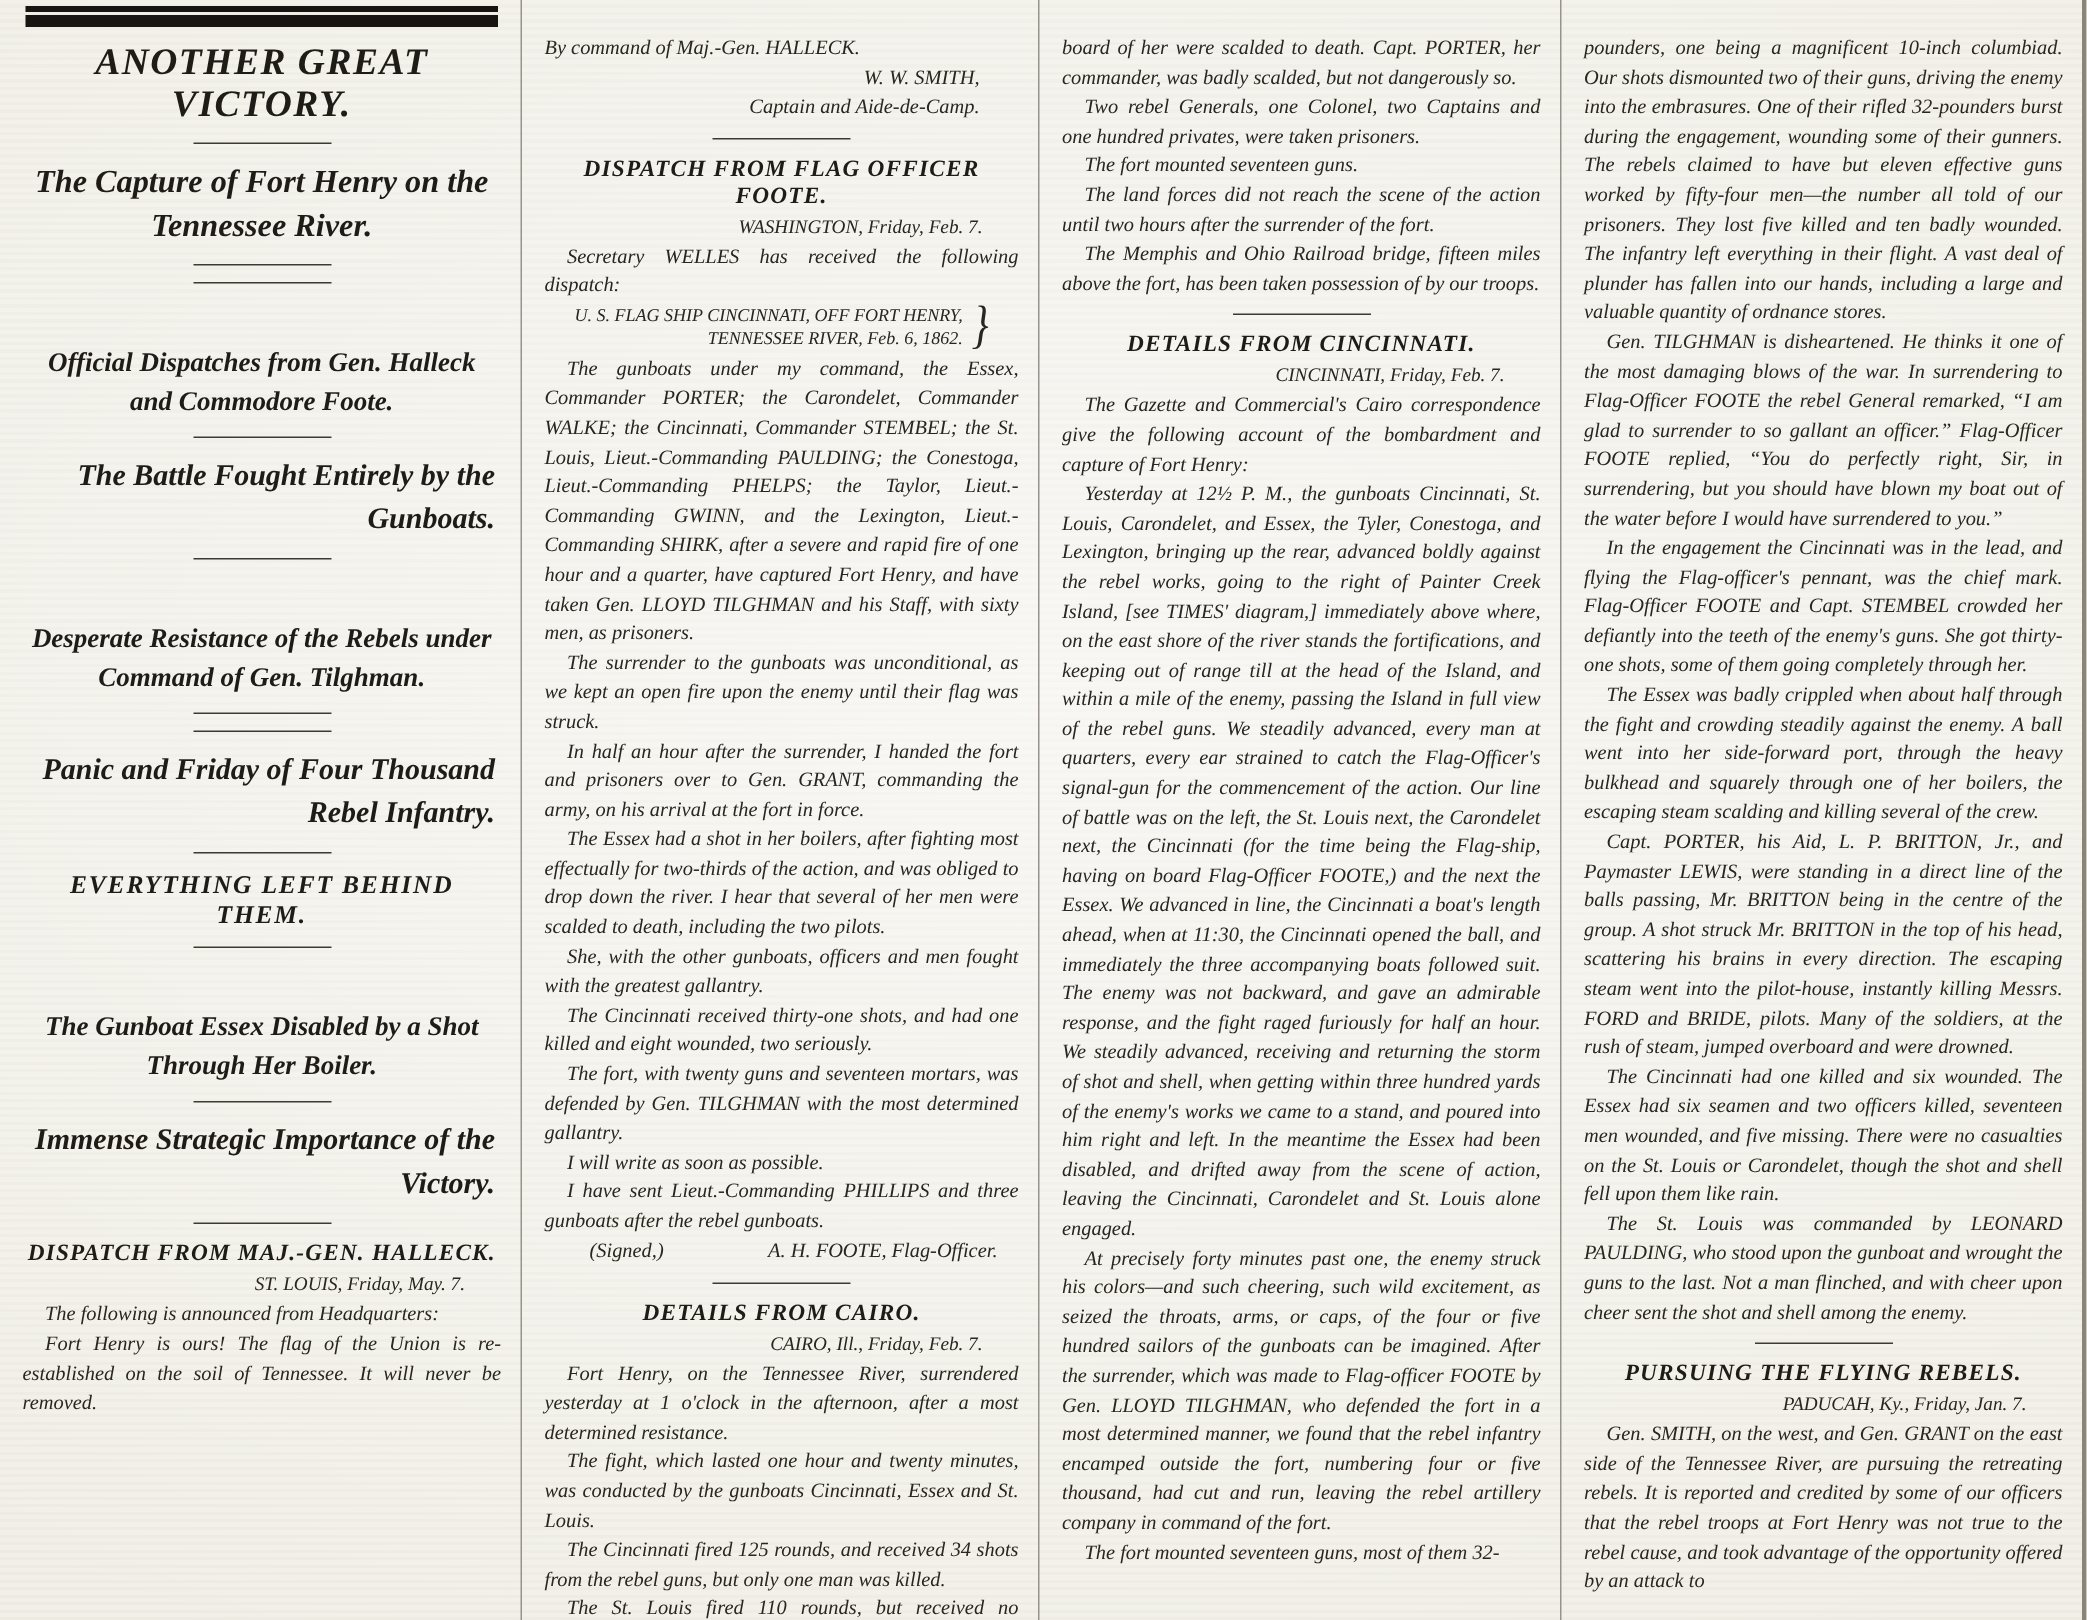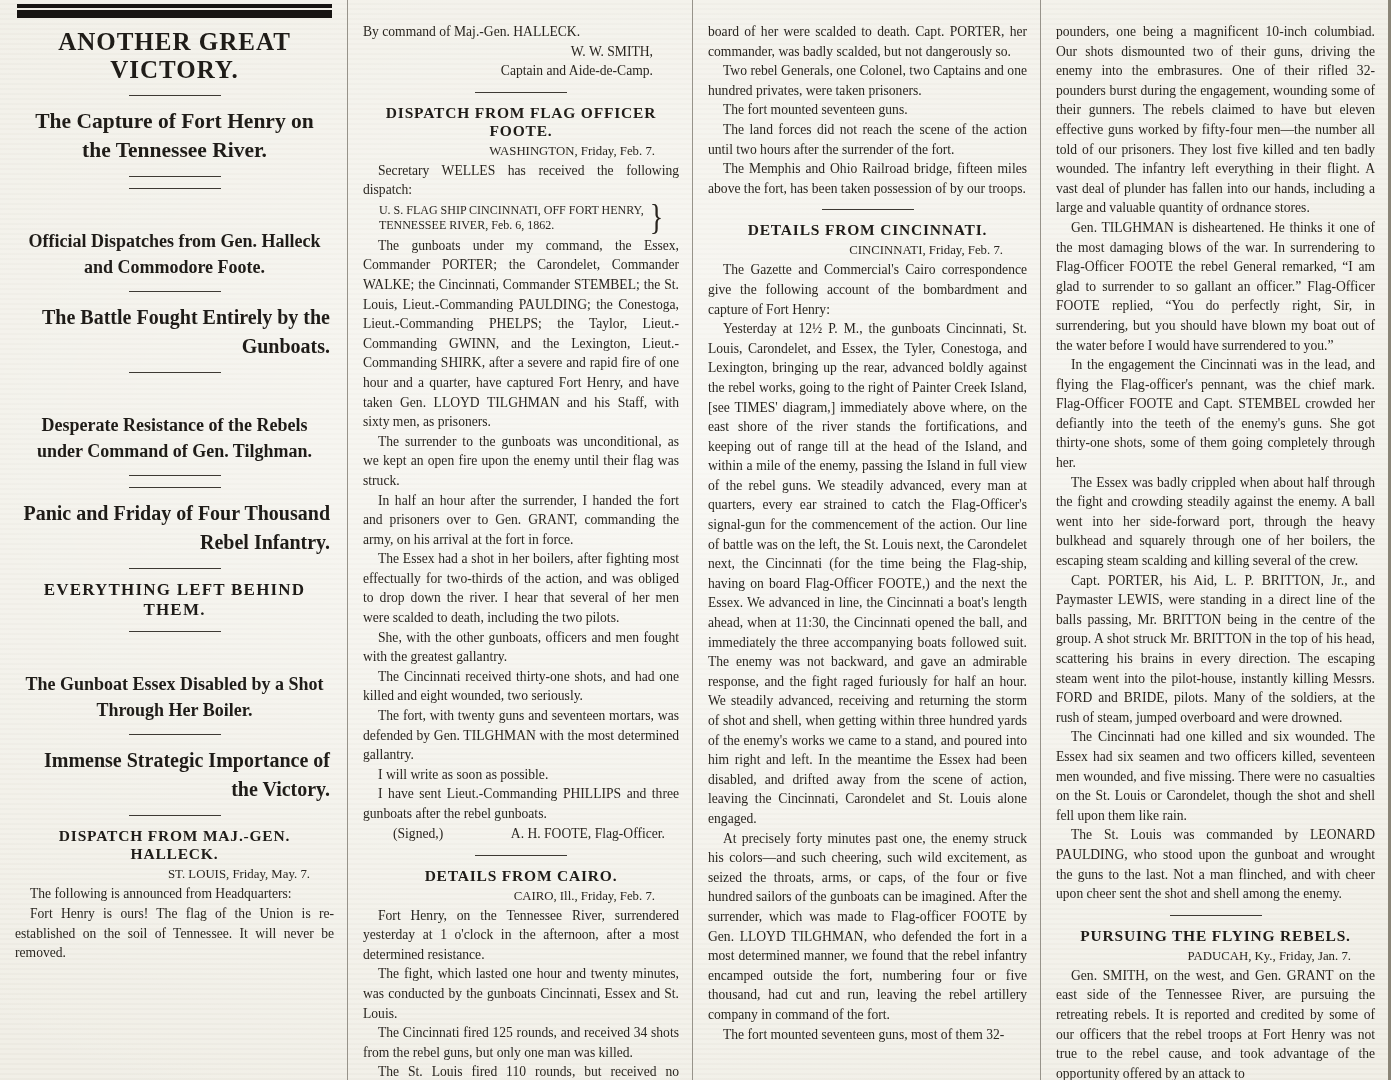--- a/index.html
+++ b/index.html
@@ -8,21 +8,21 @@
     width:1391px;height:1080px;box-sizing:border-box;
     display:grid;grid-template-columns:347px 345px 348px 348px;
     background:
       radial-gradient(120% 100% at 50% 42%, rgba(255,255,255,0.55), rgba(255,255,255,0) 70%),
       repeating-linear-gradient(0deg, rgba(115,104,84,0.035) 0 2px, rgba(0,0,0,0) 2px 5px),
       #f1efe7;
     border-right:3px solid #8a8578;
     font-family:"Liberation Serif","DejaVu Serif",serif;
     color:#29251f;
   }
-  .col{box-sizing:border-box;overflow:hidden;padding:22px 13px 0 15px;}
+  .col{box-sizing:border-box;overflow:hidden;padding:22px 13px 0 15px;font-style:italic;}
   .col + .col{border-left:1px solid #97938a;}
   #col-0{padding-top:4px;}
 
   .blk{margin:0;}
   .blk-topbar{margin:0 2px 10px;}
   .blk-topbar::before{content:"";display:block;height:4px;background:#171412;margin-bottom:2px;}
   .blk-topbar::after{content:"";display:block;height:8px;background:#171412;}
 
   .hl{font-weight:700;text-align:center;color:#1f1c18;margin:2px 4px;}
   .hl-xl{font-size:25px;letter-spacing:1px;margin-top:4px;}
@@ -36,21 +36,21 @@
 
   .blk-paragraph{font-size:13.6px;line-height:19.6px;text-align:justify;text-indent:15px;}
   .noindent{text-indent:0;}
 
   .blk-section-head{font-size:15.5px;font-weight:700;text-align:center;letter-spacing:0.8px;margin:8px 0 2px;color:#1f1c18;}
   .blk-dateline{font-size:12.8px;text-align:right;padding-right:24px;line-height:19px;}
   .blk-sig{font-size:13.6px;line-height:19.5px;text-align:right;padding-right:26px;}
   .blk-signoff{font-size:13.6px;line-height:20px;display:flex;justify-content:space-between;padding:0 14px 0 30px;}
 
   .blk-ship-dateline{display:flex;align-items:center;justify-content:center;gap:6px;margin:2px 0;}
-  .ship-lines{text-align:left;font-size:12px;line-height:15px;}
+  .ship-lines{text-align:right;font-size:12px;line-height:15px;}
   .ship-line{display:block;}
   .brace{font-size:28px;font-weight:400;transform:scaleY(1.25);color:#29251f;}
 </style>
 </head>
 <body>
 
 <div class="page">
   <div class="col" id="col-0">
       <div class="blk blk-topbar"></div>
       <div class="blk blk-headline hl hl-xl">ANOTHER GREAT VICTORY.</div>

